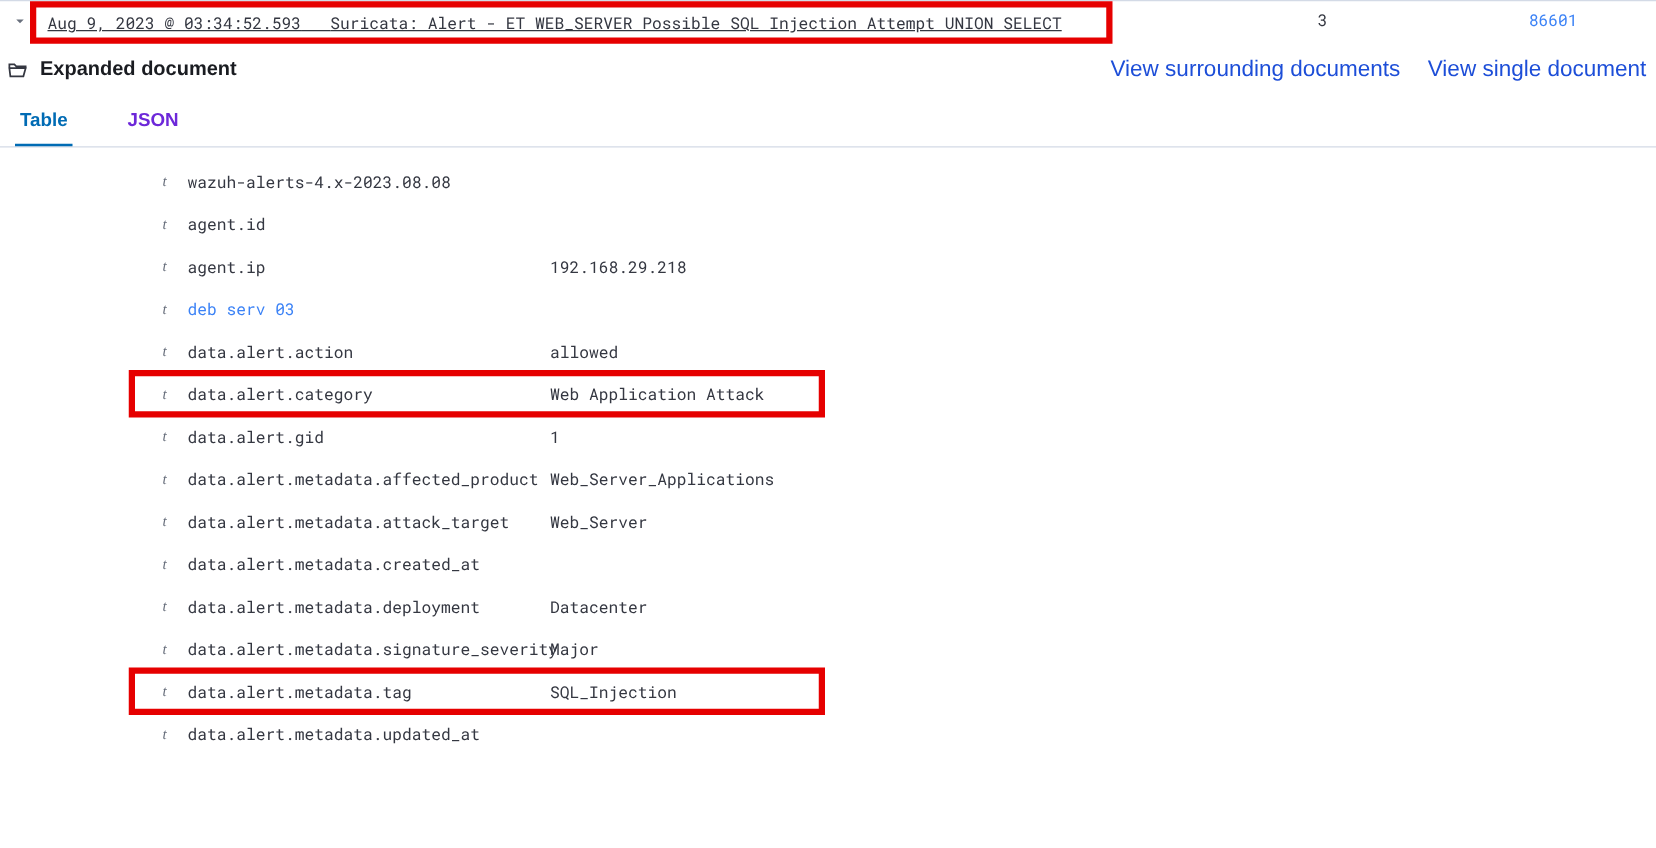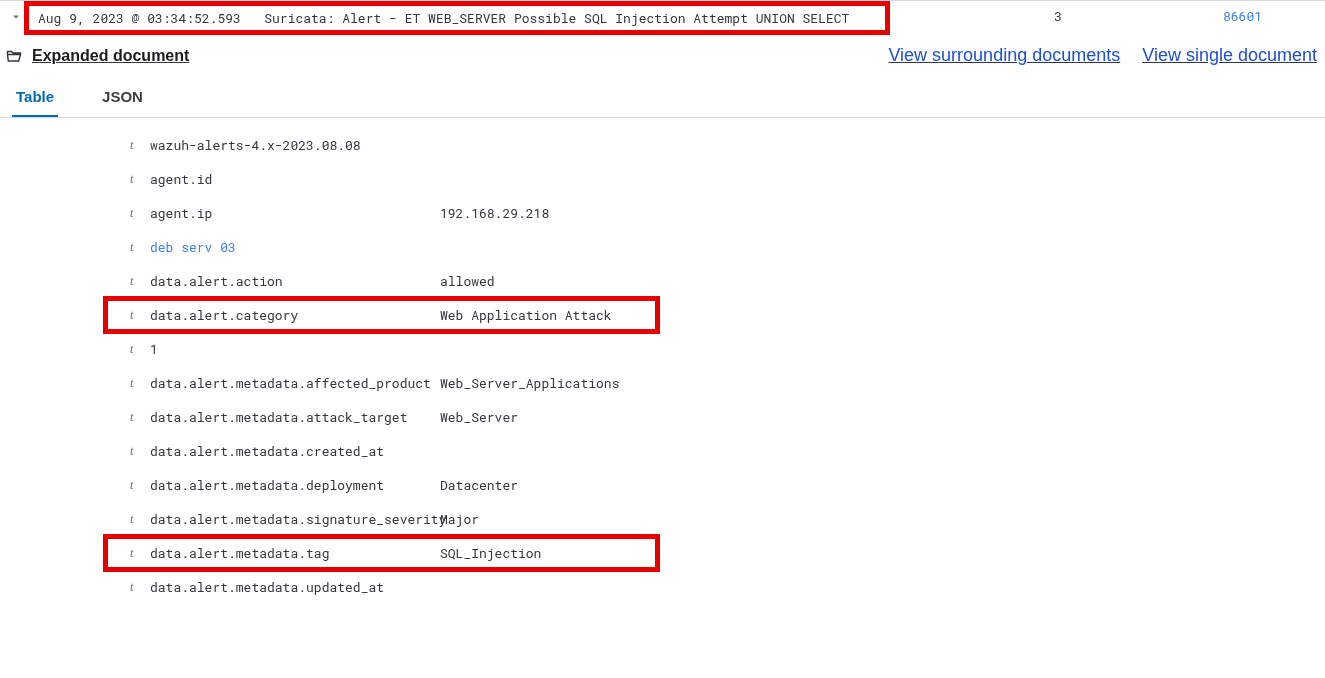--- a/index.html
+++ b/index.html
@@ -16,46 +16,46 @@
       align-items: flex-start;
       padding: 6px 8px 4px 8px;
       border-top: 1px solid #d3dae6;
     }
     .chev {
       width: 16px; height: 16px; margin-top: 2px; margin-right: 8px; flex: 0 0 16px;
       display: inline-flex; align-items: center; justify-content: center;
       cursor: pointer;
     }
     .chev svg { width: 12px; height: 12px; fill: #69707d; }
-    .red-box { position: relative; }
+    .red-box { position: relative; text-decoration: underline; }
     .red-box::after {
       content: ""; position: absolute; inset: -6px -8px -6px -8px;
       border: 5px solid #e60000; pointer-events: none;
     }
     .hdr-main { flex: 0 0 850px; padding: 2px 6px; }
     .hdr-c1 { flex: 0 0 200px; text-align: right; padding-right: 20px; }
     .hdr-c2 { flex: 0 0 200px; text-align: right; padding-right: 20px; }
     .link-blue { color: #3b82f6; }
     .doc-row {
-      display: flex; align-items: center; padding: 12px 8px 8px 6px; text-decoration: underline;
+      display: flex; align-items: center; padding: 12px 8px 8px 6px;
     }
     .folder-icon { width: 16px; height: 16px; margin-right: 10px; display: inline-flex; }
     .folder-icon svg { width: 16px; height: 16px; stroke: #343741; fill: none; stroke-width: 1.4; }
     .doc-title { font-weight: 700; font-size: 16px; flex: 1; color: #1a1c21; }
     .doc-links { display: flex; gap: 22px; }
     .doc-link { color: #1d4ed8; font-size: 18px; cursor: pointer; }
     .tabs {
       border-bottom: 1px solid #d3dae6;
       display: flex; gap: 40px;
       padding: 6px 0 0 12px;
       margin-top: 2px;
     }
     .tab {
       padding: 6px 4px 10px 4px; font-size: 15px; font-weight: 700; cursor: pointer;
-      color: #404040; border-bottom: 2px solid transparent;
+      color: #6d28d9; border-bottom: 2px solid transparent;
     }
     .tab.active { color: #006bb4; border-bottom: 2px solid #006bb4; }
     .fields { padding-top: 10px; }
     .field-row {
       display: flex; align-items: center;
       padding: 8px 0 8px 0;
     }
     .field-row.boxed { position: relative; }
     .field-row.boxed::after {
       content: ""; position: absolute;
@@ -141,20 +141,21 @@
       <div class="type-col">
         <span class="type-mark">t</span>
       </div>
       <div class="key-col mono">data.alert.category</div>
       <div class="val-col mono">Web Application Attack</div>
     </div>
     <div class="field-row">
       <div class="type-col">
         <span class="type-mark">t</span>
       </div>
+      <div class="key-col mono">data.alert.gid</div>
       <div class="val-col mono">1</div>
     </div>
     <div class="field-row">
       <div class="type-col">
         <span class="type-mark">t</span>
       </div>
       <div class="key-col mono">data.alert.metadata.affected_product</div>
       <div class="val-col mono">Web_Server_Applications</div>
     </div>
     <div class="field-row">

